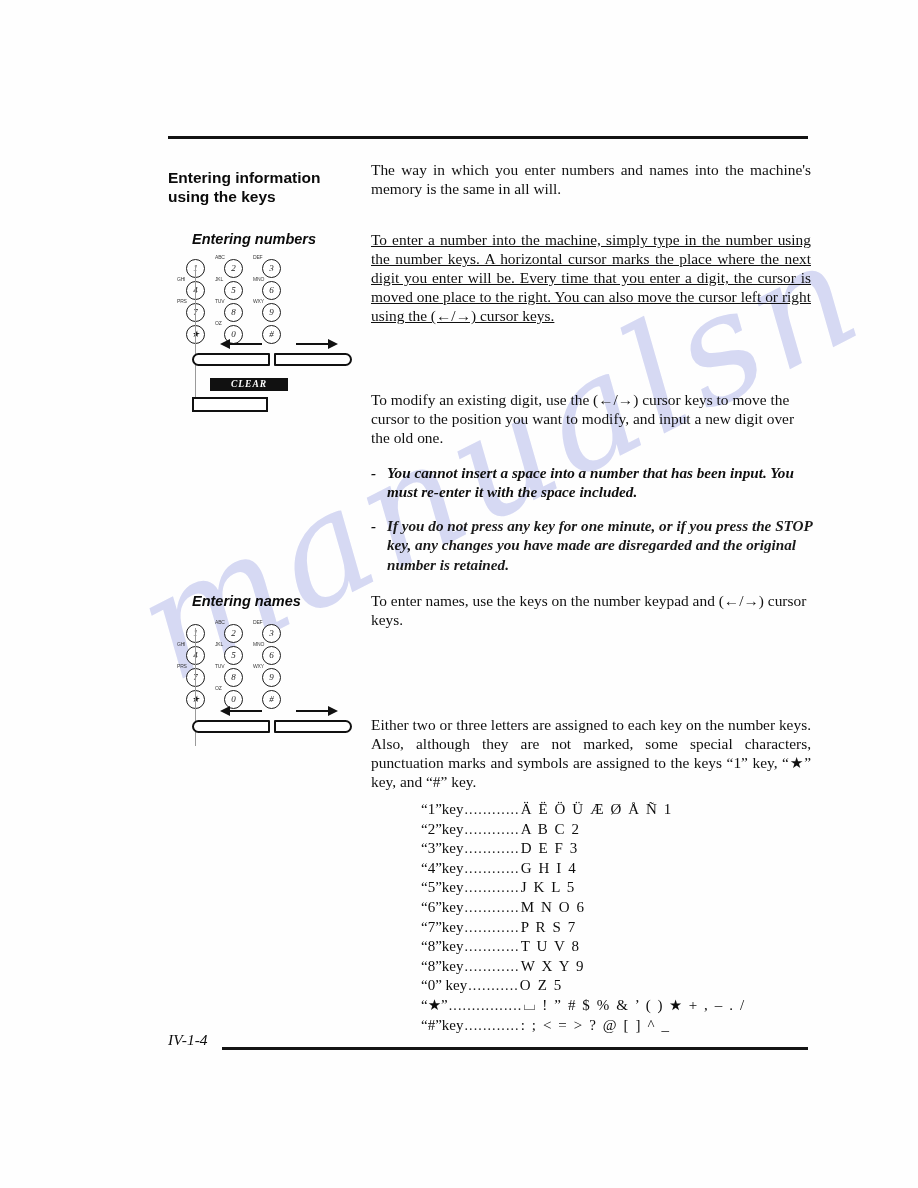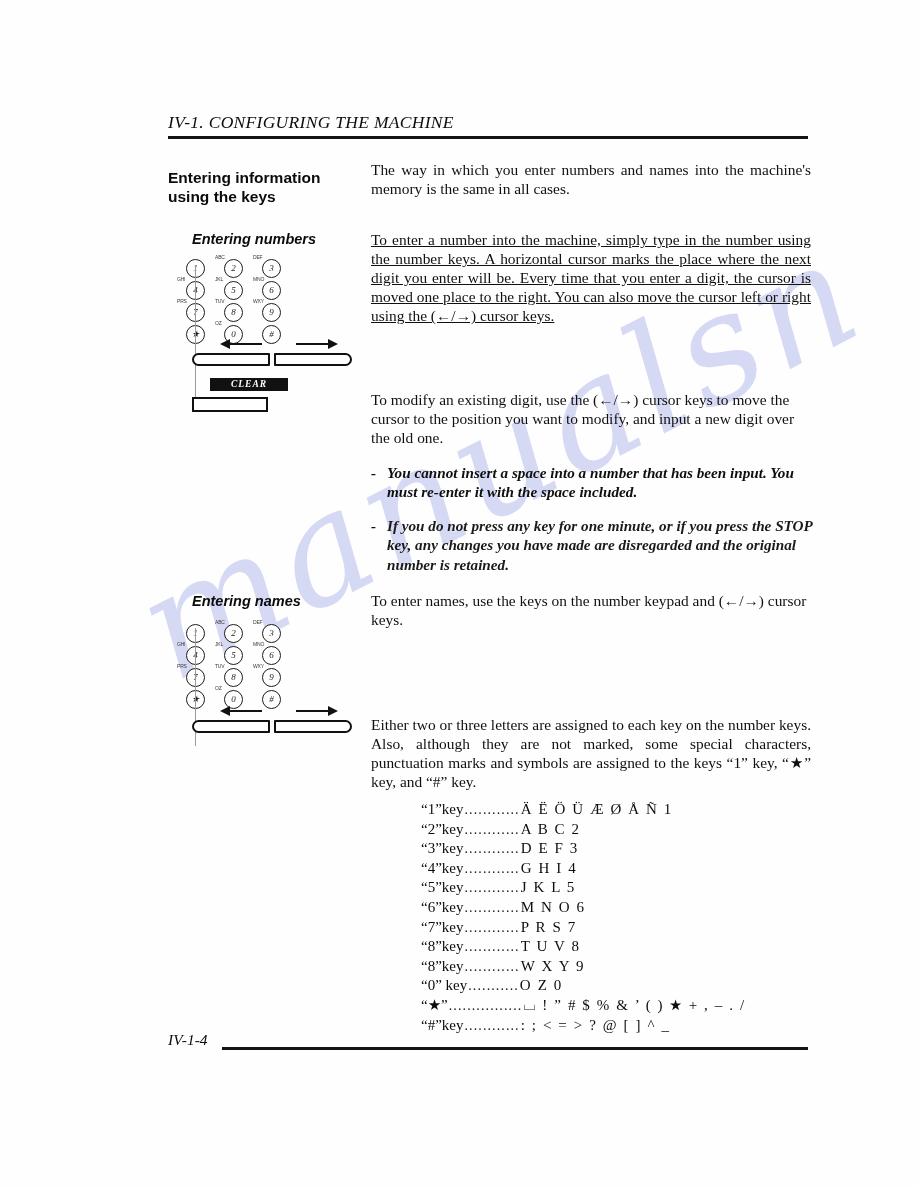--- a/index.html
+++ b/index.html
@@ -249,27 +249,26 @@
 <body>
 
 <div id="page">
 
   <div id="watermark">
     <span>manualsn</span>
   </div>
 
   <div id="content">
 
-    <div class="running-head">IV-1. CONFIGURING THE MACHINE</div>
     <div class="head-rule"></div>
 
     <div class="side-title" style="left:168px; top:168px; width:190px;">Entering information
 using the keys</div>
 
-    <div class="body-col" style="top:160px;">The way in which you enter numbers and names into the machine's memory is the same in all cases.</div>
+    <div class="body-col" style="top:160px;">The way in which you enter numbers and names into the machine's memory is the same in all will.</div>
 
     <div class="side-sub" style="left:192px; top:231px;">Entering numbers</div>
 
     <div class="body-col" style="top:230px;text-decoration:underline;">To enter a number into the machine, simply type in the number using the number keys. A horizontal cursor marks the place where the next digit you enter will be. Every time that you enter a digit, the cursor is moved one place to the right. You can also move the cursor left or right using the (←/→) cursor keys.</div>
 
 
     <div class="body-col nojust" style="top:390px;">To modify an existing digit, use the (←/→) cursor keys to move the cursor to the position you want to modify, and input a new digit over the old one.</div>
 
     <div class="note-list" style="top:463px;">
       <div class="note">
@@ -406,21 +405,21 @@
           <span class="kvals">T U V 8</span>
         </div>
         <div class="keyrow">
           <span class="kname">“8”key</span>
           <span class="leader">............</span>
           <span class="kvals">W X Y 9</span>
         </div>
         <div class="keyrow">
           <span class="kname">“0” key</span>
           <span class="leader">...........</span>
-          <span class="kvals">O Z 0</span>
+          <span class="kvals">O Z 5</span>
         </div>
         <div class="keyrow">
           <span class="kname">“★”</span>
           <span class="leader">................</span>
           <span class="kvals">⌴ ! ” # $ % &amp; ’ ( ) ★ + , – . /</span>
         </div>
         <div class="keyrow">
           <span class="kname">“#”key</span>
           <span class="leader">............</span>
           <span class="kvals">: ; &lt; = &gt; ? @ [ ] ^ _</span>

